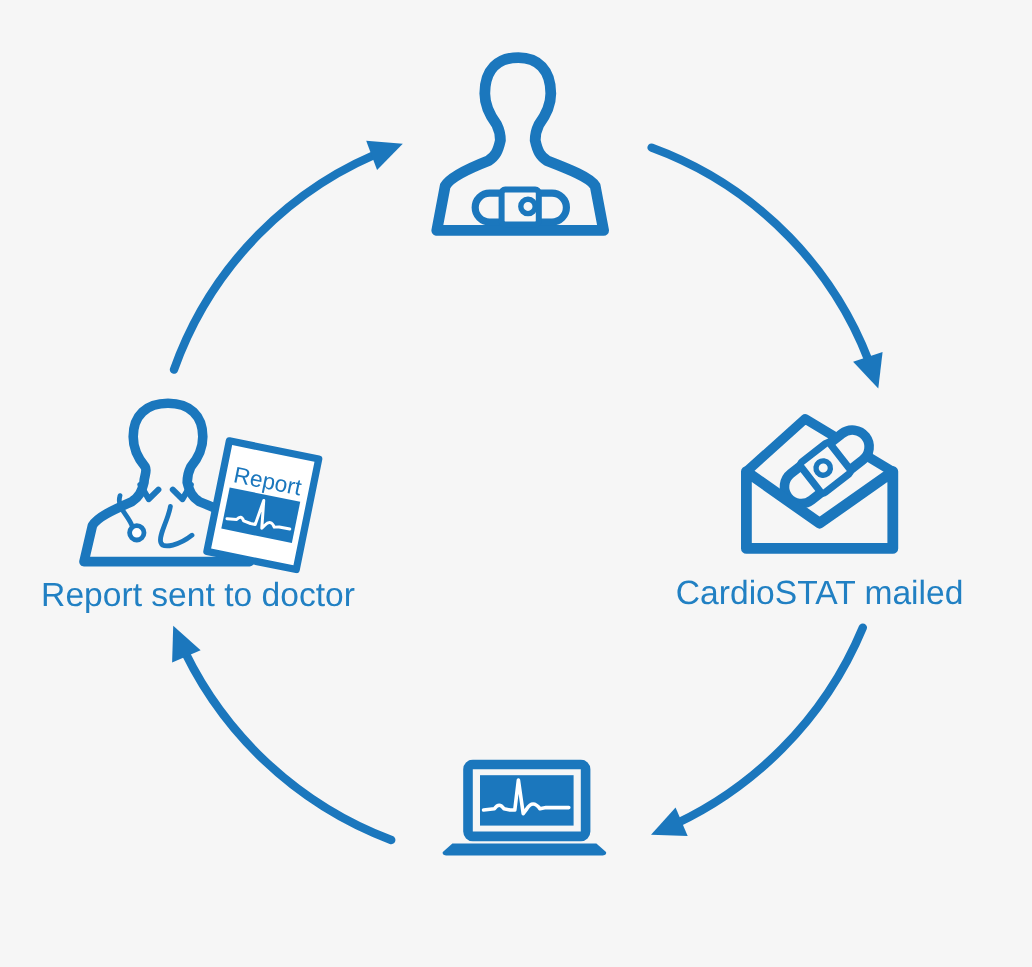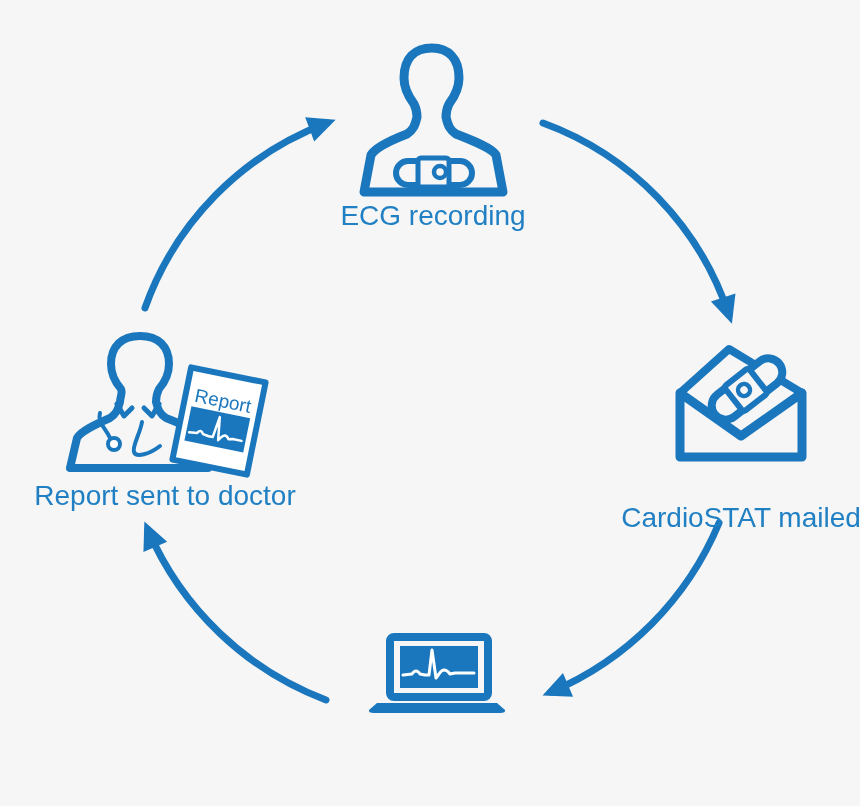--- a/index.html
+++ b/index.html
@@ -63,24 +63,23 @@
       <path class="s" stroke-width="9" d="M66,75 C64,84 62,88 56,92 C38,99 24,106 20,113 L13,150 L152,150 L145,113
                C141,106 123,99 105,92 C99,88 97,84 95,75 C95,70 96,66 98,62
                C104,54 108,46 108,36 C108,16 97,6 81,6 C64,6 53,16 53,36
                C53,46 57,54 63,62 C65,66 66,70 66,75 Z"></path>
       <g>
         <rect class="sb" stroke-width="6" x="45" y="119" width="76" height="24" rx="12"></rect>
         <rect class="sb" stroke-width="5" x="67" y="116" width="31" height="29" rx="3"></rect>
         <circle class="sb" stroke-width="4.5" cx="89" cy="130" r="6"></circle>
       </g>
     </svg>
-    <div class="label" style="margin-top:3px;">ECG recording</div>
   </div>
 
-  <div class="step" style="left:626px;top:335px;width:230px;gap:24px;">
+  <div class="step" style="left:568px;top:335px;width:230px;">
     <svg class="icon" width="150" height="135" viewBox="0 0 150 135">
       <path class="sb" stroke-width="8" d="M14,58 L63,14 L136,58"></path>
       <g transform="translate(81,54) rotate(-38)">
         <rect class="sb" stroke-width="8" x="-41" y="-14" width="82" height="28" rx="14"></rect>
         <rect class="sb" stroke-width="6" x="-17" y="-16" width="31" height="32" rx="3"></rect>
         <circle class="sb" stroke-width="4.5" cx="-3" cy="-1" r="6"></circle>
       </g>
       <path class="sb" stroke-width="9" d="M14,58 L75,101 L136,58 L136,122 L14,122 Z"></path>
     </svg>
     <div class="label" style="margin-top:8px;">CardioSTAT mailed</div>

